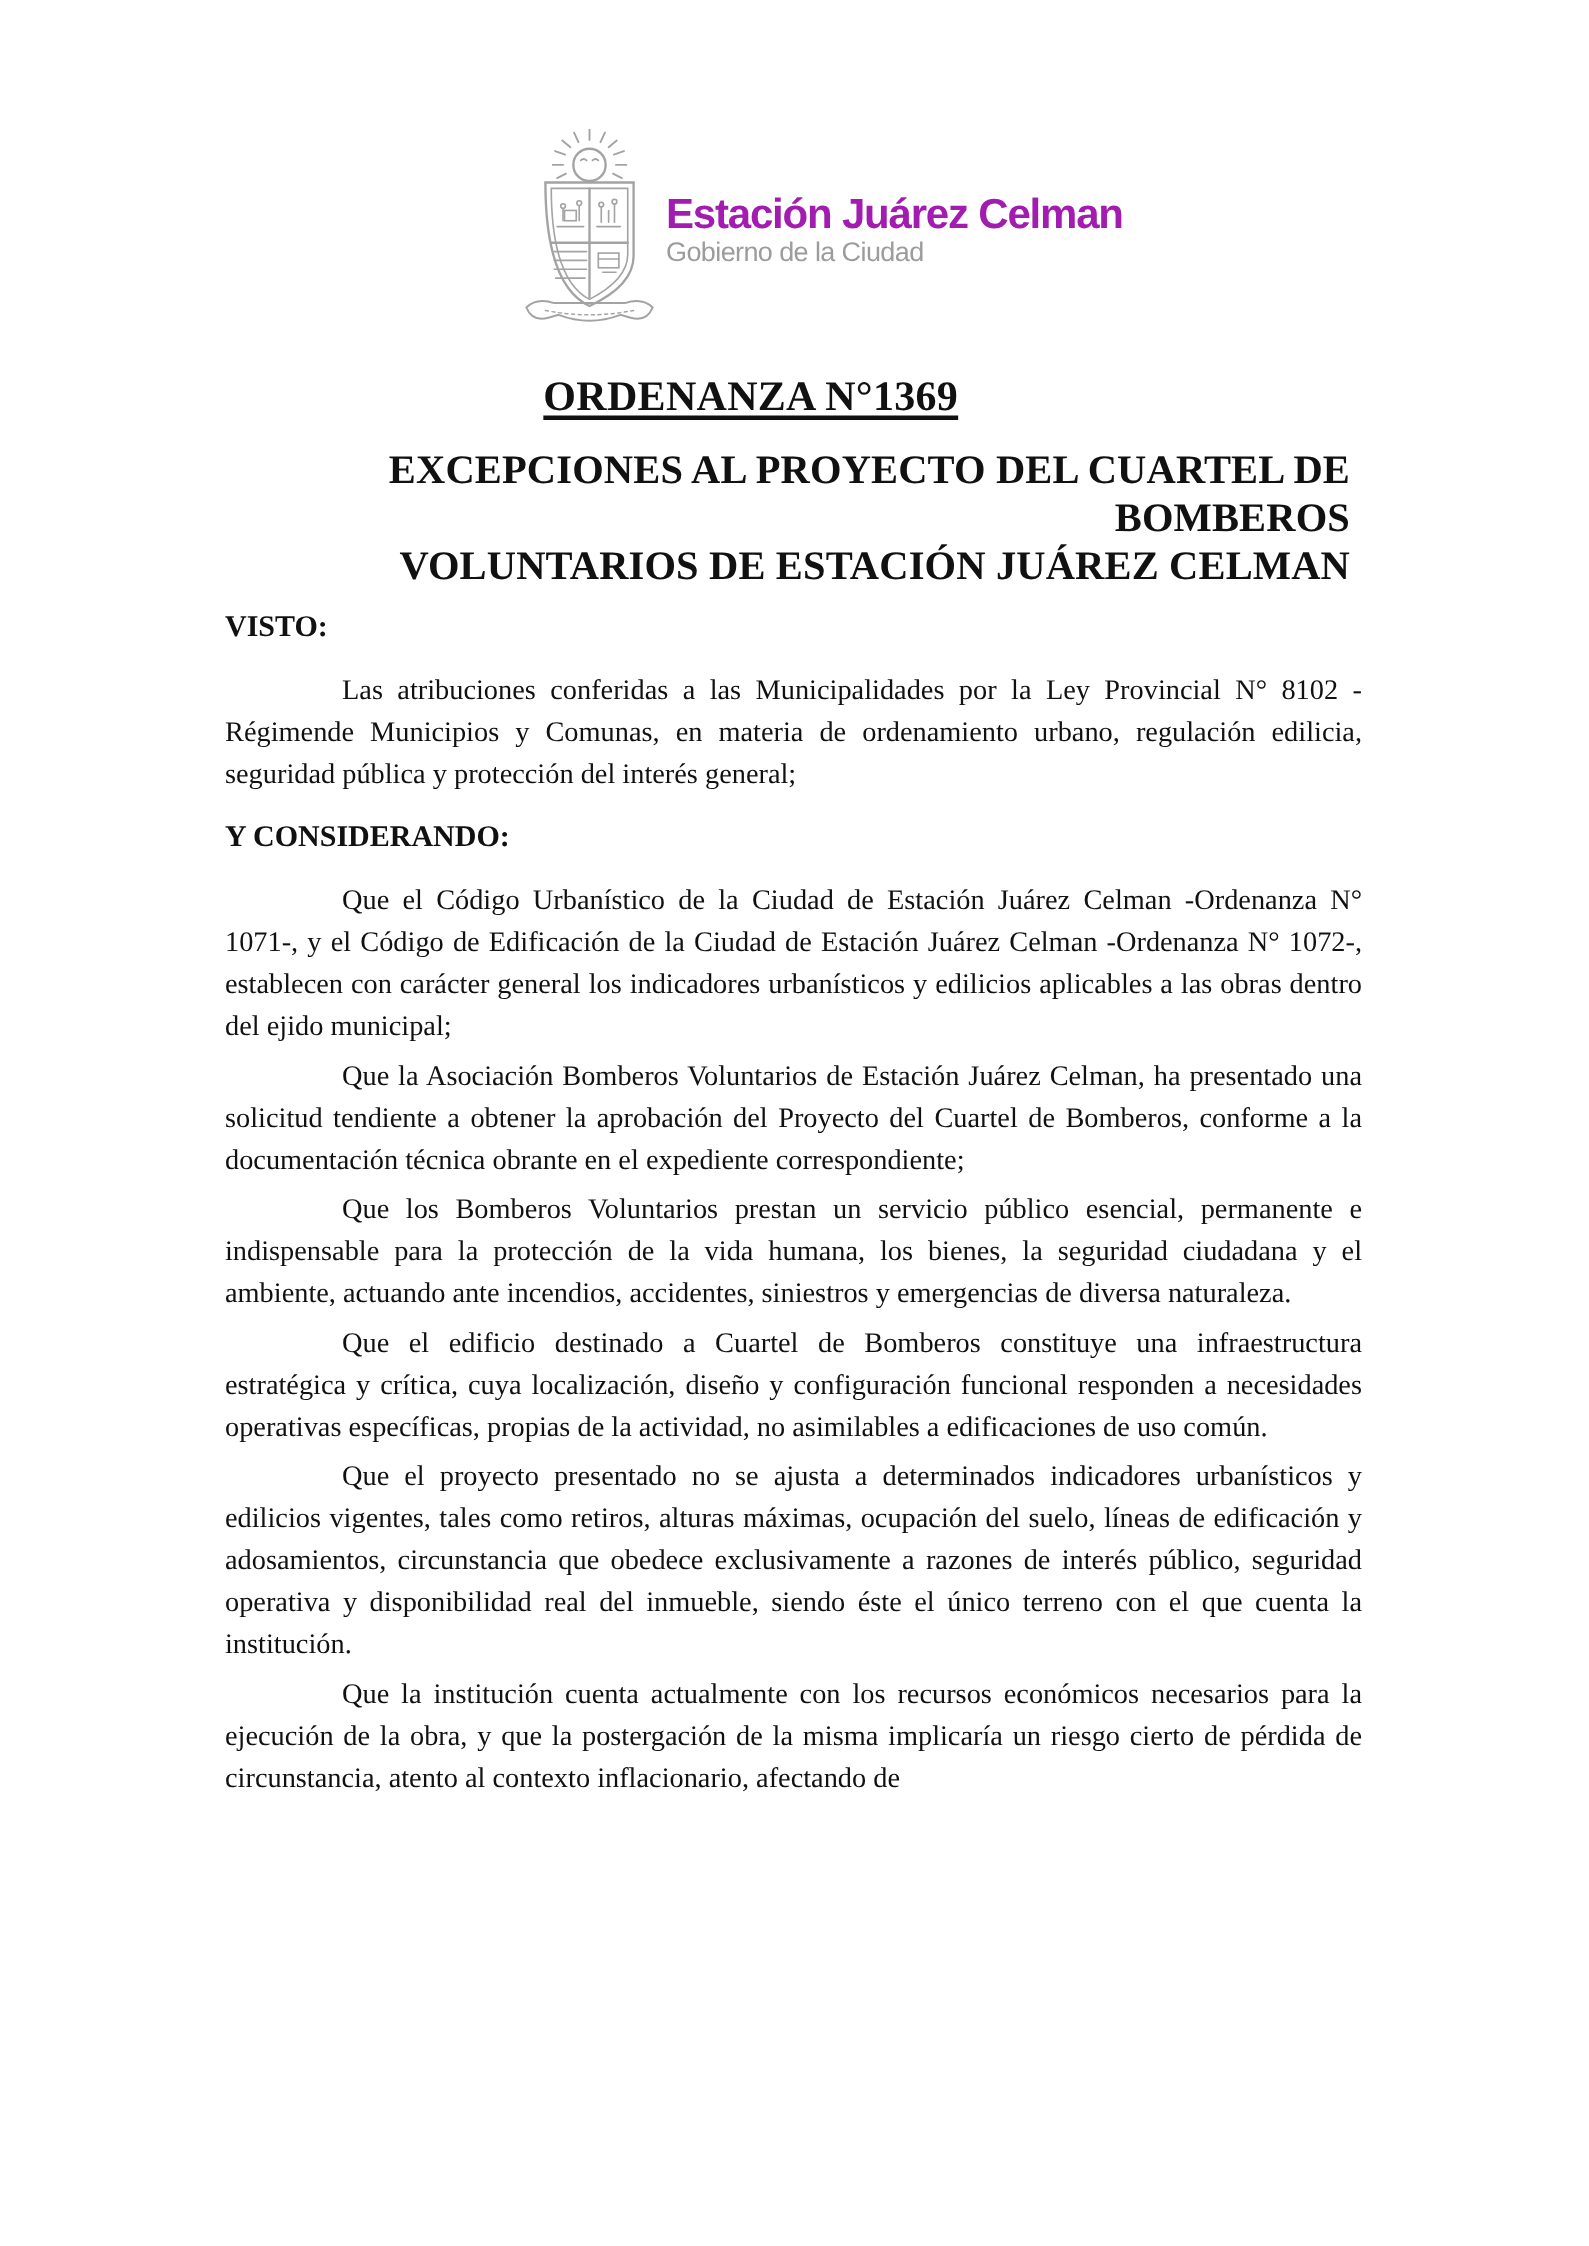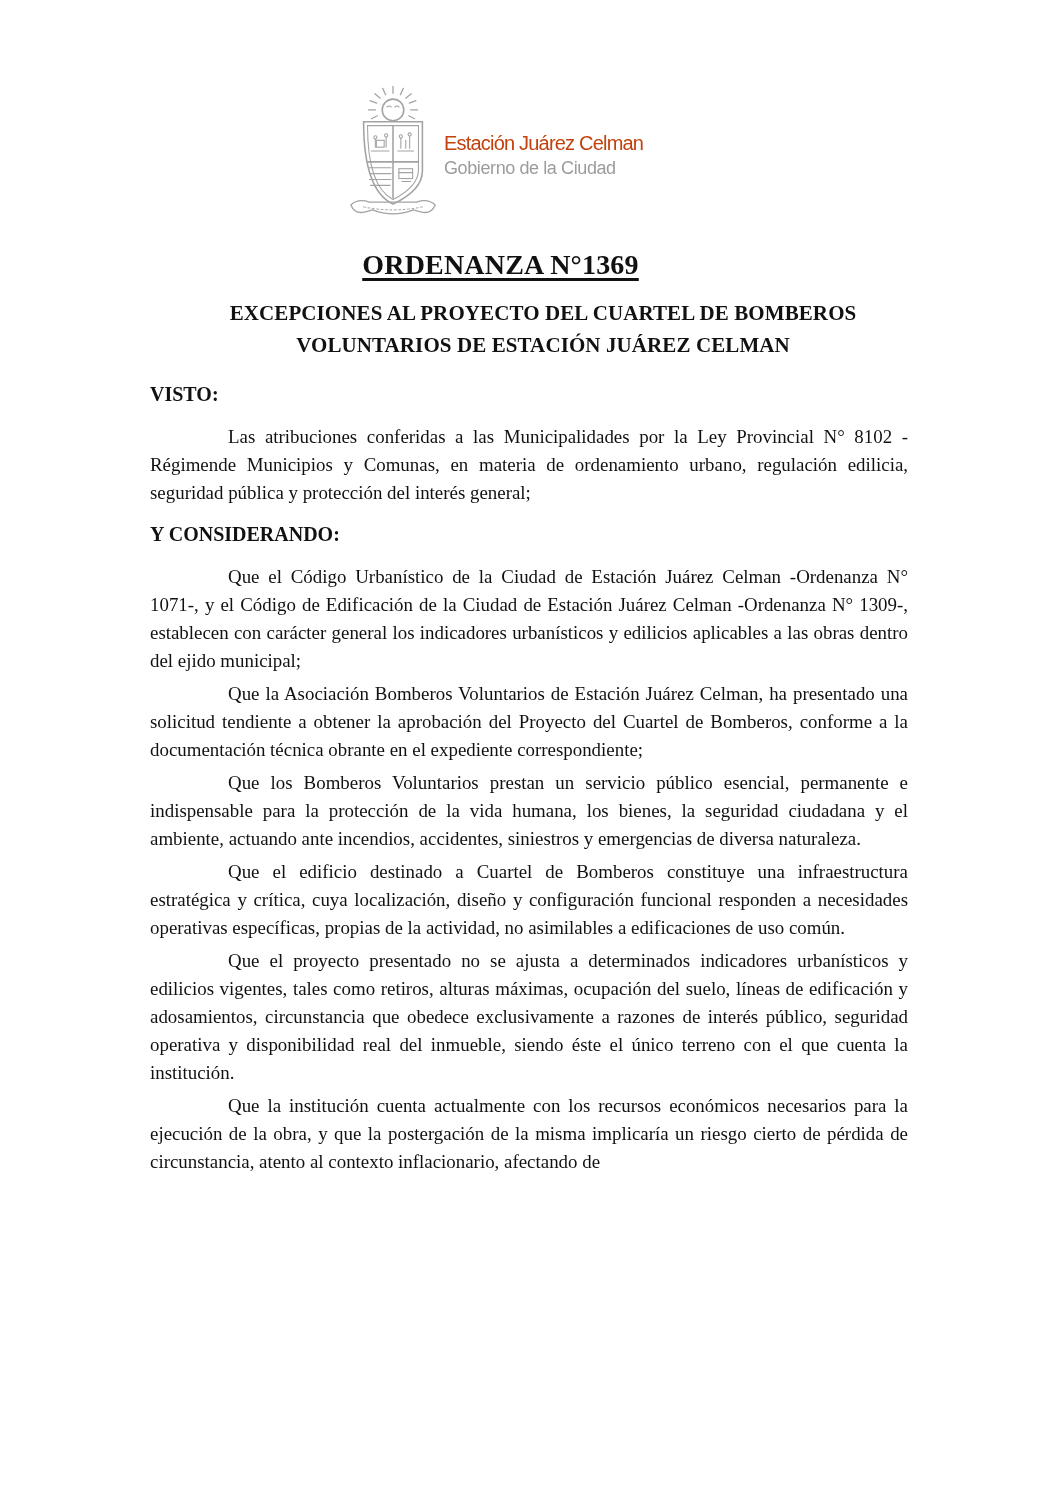--- a/index.html
+++ b/index.html
@@ -19,23 +19,23 @@
   .logo-group {
     position: absolute;
     left: 344px;
     top: 86px;
     display: flex;
     align-items: flex-start;
   }
   .crest { width: 98px; height: 138px; flex: 0 0 auto; }
   .logo-text { margin-left: 2px; padding-top: 44px; font-family: "Liberation Sans", sans-serif; }
   .org-name {
-    font-size: 20px;
-    font-weight: normal;
-    color: #c2410c;
+    font-size: 28px;
+    font-weight: bold;
+    color: #a21caf;
     letter-spacing: -0.8px;
     line-height: 26px;
   }
   .org-sub {
     font-size: 18px;
     color: #9c9c9c;
     letter-spacing: -0.4px;
     line-height: 20px;
     margin-top: 2px;
   }
@@ -54,33 +54,33 @@
     letter-spacing: 0.2px;
   }
   .doc-title span {
     text-decoration: underline;
     text-decoration-thickness: 2.5px;
     text-underline-offset: 4px;
   }
   .doc-subtitle {
     position: absolute;
     top: 297px;
-    left: 164px;
+    left: 142px;
     width: 758px;
-    text-align: center;
-    font-size: 21px;
+    text-align: right;
+    font-size: 27px;
     font-weight: bold;
     line-height: 32px;
     letter-spacing: 0.1px;
   }
 
   
   .doc-body {
     position: absolute;
-    top: 380px;
+    top: 404px;
     left: 150px;
     width: 758px;
     font-size: 18.9px;
     line-height: 28px;
     text-align: justify;
   }
   .doc-body h3 {
     font-size: 20px;
     font-weight: bold;
     line-height: 28px;
@@ -169,21 +169,21 @@
   <h2 class="doc-subtitle">
     <span>EXCEPCIONES AL PROYECTO DEL CUARTEL DE BOMBEROS</span><br>
     <span>VOLUNTARIOS DE ESTACIÓN JUÁREZ CELMAN</span>
   </h2>
 
   <div class="doc-body">
     <h3>VISTO:</h3>
     <p>Las atribuciones conferidas a las Municipalidades por la Ley Provincial N° 8102 - Régimende Municipios y Comunas, en materia de ordenamiento urbano, regulación edilicia, seguridad pública y protección del interés general;</p>
 
     <h3>Y CONSIDERANDO:</h3>
-    <p>Que el Código Urbanístico de la Ciudad de Estación Juárez Celman -Ordenanza N° 1071-, y el Código de Edificación de la Ciudad de Estación Juárez Celman -Ordenanza N° 1309-, establecen con carácter general los indicadores urbanísticos y edilicios aplicables a las obras dentro del ejido municipal;</p>
+    <p>Que el Código Urbanístico de la Ciudad de Estación Juárez Celman -Ordenanza N° 1071-, y el Código de Edificación de la Ciudad de Estación Juárez Celman -Ordenanza N° 1072-, establecen con carácter general los indicadores urbanísticos y edilicios aplicables a las obras dentro del ejido municipal;</p>
     <p>Que la Asociación Bomberos Voluntarios de Estación Juárez Celman, ha presentado una solicitud tendiente a obtener la aprobación del Proyecto del Cuartel de Bomberos, conforme a la documentación técnica obrante en el expediente correspondiente;</p>
     <p>Que los Bomberos Voluntarios prestan un servicio público esencial, permanente e indispensable para la protección de la vida humana, los bienes, la seguridad ciudadana y el ambiente, actuando ante incendios, accidentes, siniestros y emergencias de diversa naturaleza.</p>
     <p>Que el edificio destinado a Cuartel de Bomberos constituye una infraestructura estratégica y crítica, cuya localización, diseño y configuración funcional responden a necesidades operativas específicas, propias de la actividad, no asimilables a edificaciones de uso común.</p>
     <p>Que el proyecto presentado no se ajusta a determinados indicadores urbanísticos y edilicios vigentes, tales como retiros, alturas máximas, ocupación del suelo, líneas de edificación y adosamientos, circunstancia que obedece exclusivamente a razones de interés público, seguridad operativa y disponibilidad real del inmueble, siendo éste el único terreno con el que cuenta la institución.</p>
     <p>Que la institución cuenta actualmente con los recursos económicos necesarios para la ejecución de la obra, y que la postergación de la misma implicaría un riesgo cierto de pérdida de circunstancia, atento al contexto inflacionario, afectando de</p>
   </div>
 
 </div>
 
 </body></html>

